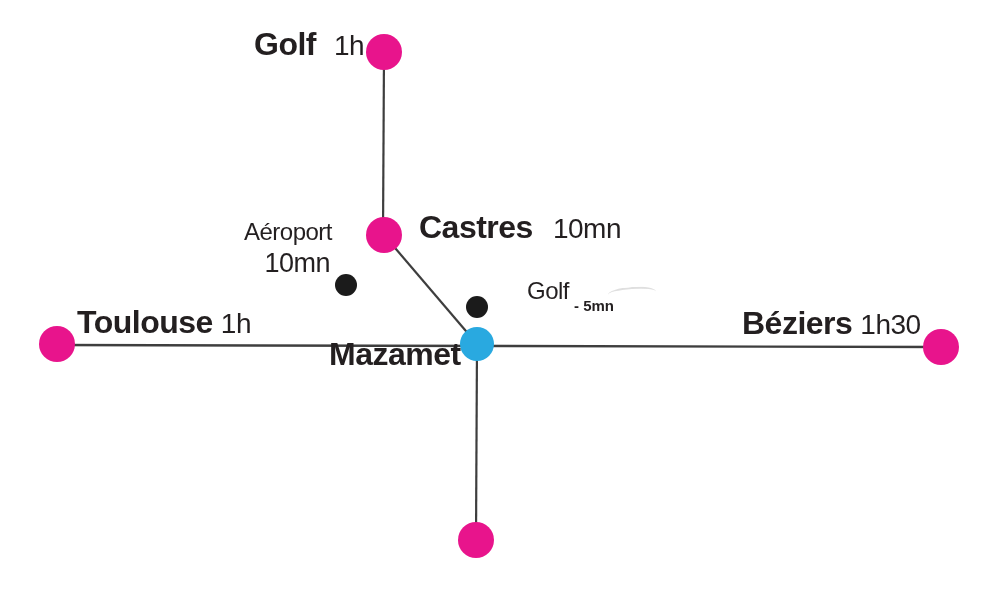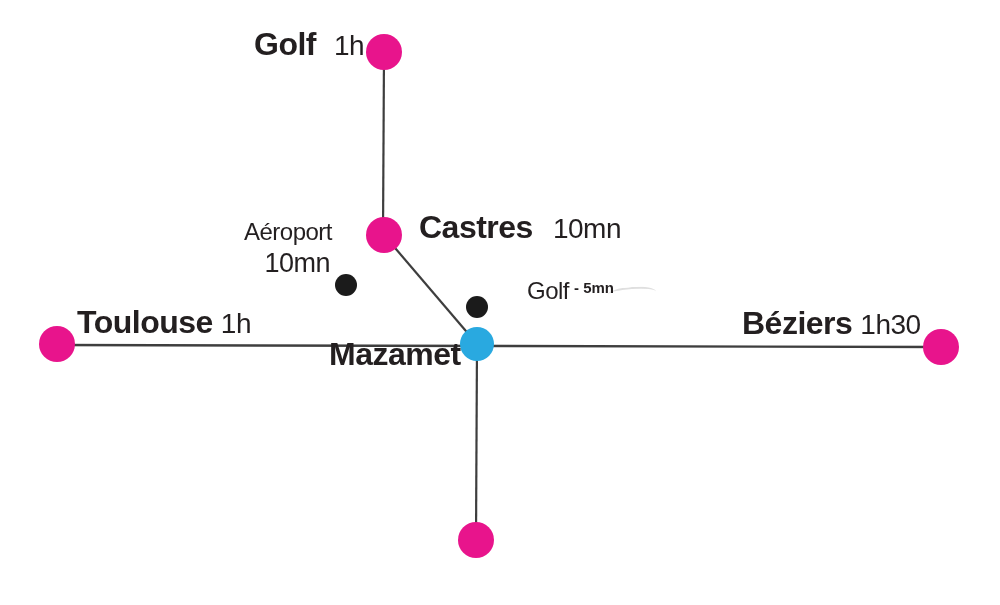--- a/index.html
+++ b/index.html
@@ -89,21 +89,21 @@
     display: flex;
     align-items: flex-start;
     white-space: nowrap;
     line-height: 1;
     justify-content: flex-end;
   }
   .golf-time {
     font-weight: bold;
     font-size: 15px;
     margin-left: 5px;
-    margin-top: 1px;
+    margin-top: 19px;
     letter-spacing: 0;
   }
   #smudge {
     position: absolute;
     left: 608px;
     top: 287px;
     width: 48px;
     height: 10px;
     border-top: 2px solid rgba(150,150,150,0.30);
     border-radius: 50%;

